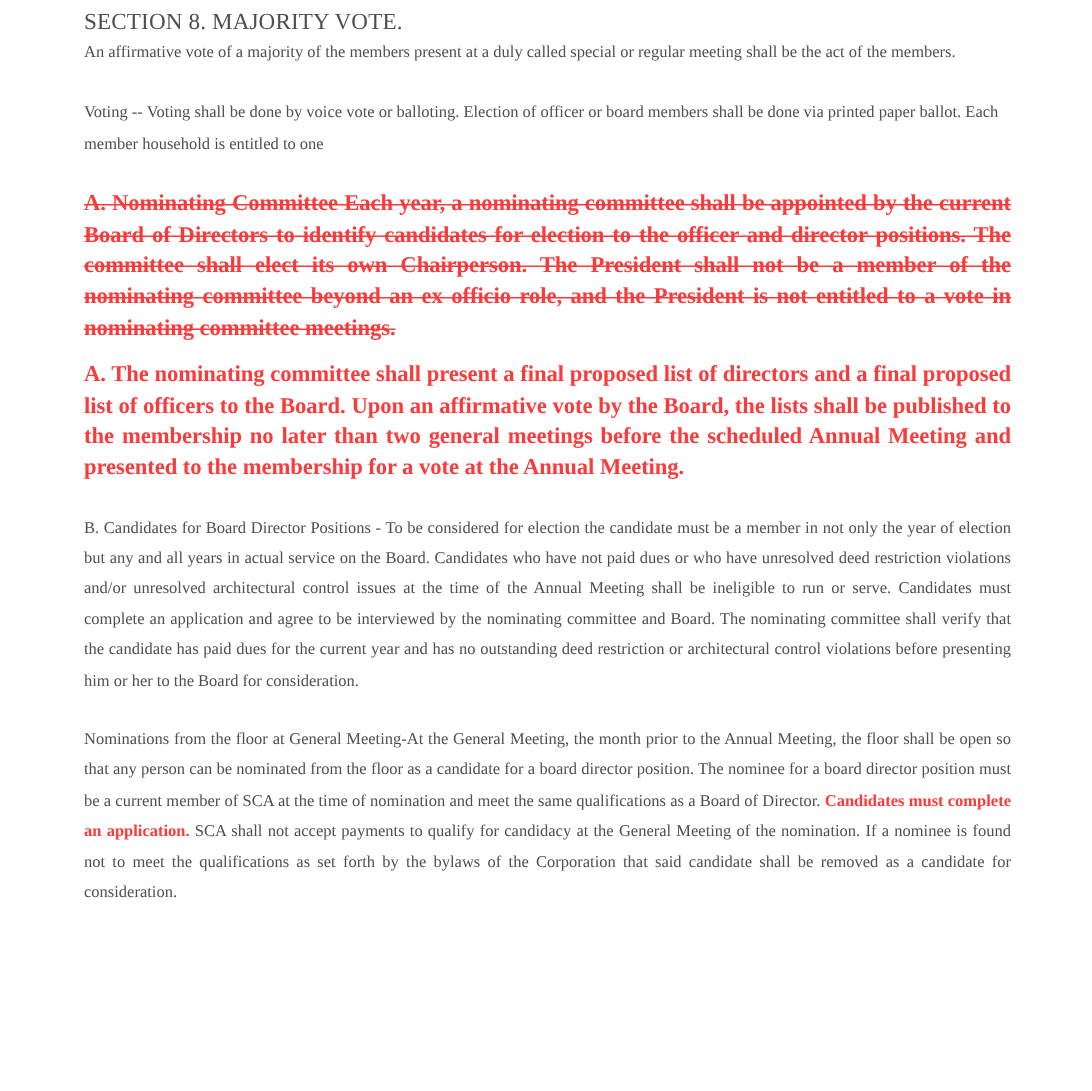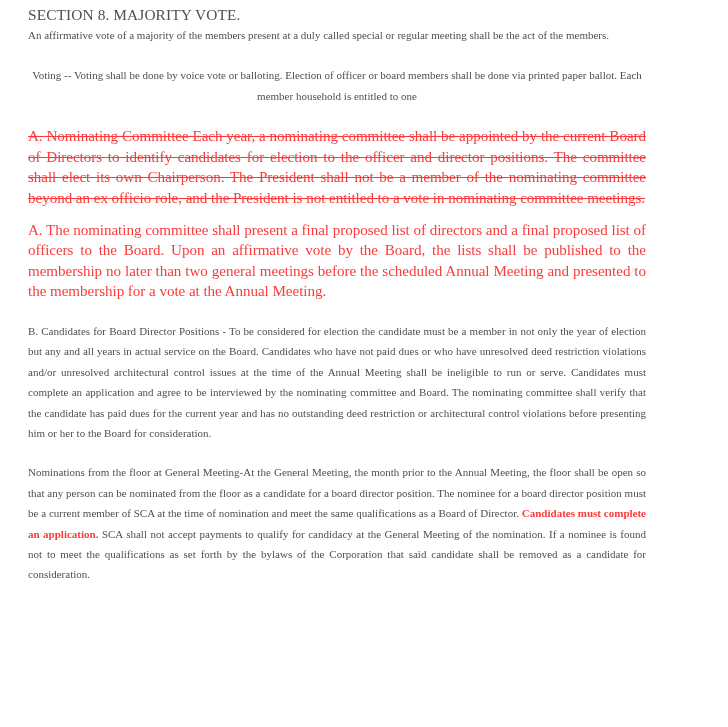--- a/index.html
+++ b/index.html
@@ -14,20 +14,21 @@
     overflow: hidden;
     font-family: "Liberation Serif", "DejaVu Serif", serif;
   }
   #page {
     position: relative;
     width: 677px;
     height: 727px;
     background: #ffffff;
     box-sizing: border-box;
     padding: 4px 31px 0 28px;
+    margin-left: 28px;
   }
   .blk {
     color: #4f4f4f;
     font-size: 11px;
     line-height: 20.4px;
     text-align: justify;
     text-justify: inter-word;
     margin: 0;
     -webkit-font-smoothing: antialiased;
   }
@@ -36,35 +37,35 @@
     font-size: 15.4px;
     line-height: 21px;
     letter-spacing: 0.1px;
     margin: 0;
     text-align: left;
   }
   .para {
     margin: 0;
   }
   .noj {
-    text-align: center;
+    text-align: left;
   }
   .gap {
     height: 20px;
   }
   .gap-sm {
     height: 19px;
   }
   .gap-xs {
     height: 11px;
   }
   
   .red {
     color: #fb3b3b;
-    font-weight: normal;
+    font-weight: bold;
     font-size: 15.1px;
     line-height: 20.6px;
     text-align: justify;
     margin: 0;
     letter-spacing: -0.05px;
   }
   .struck {
     text-decoration: line-through;
     text-decoration-thickness: 1.4px;
     text-decoration-color: #fb3b3b;

